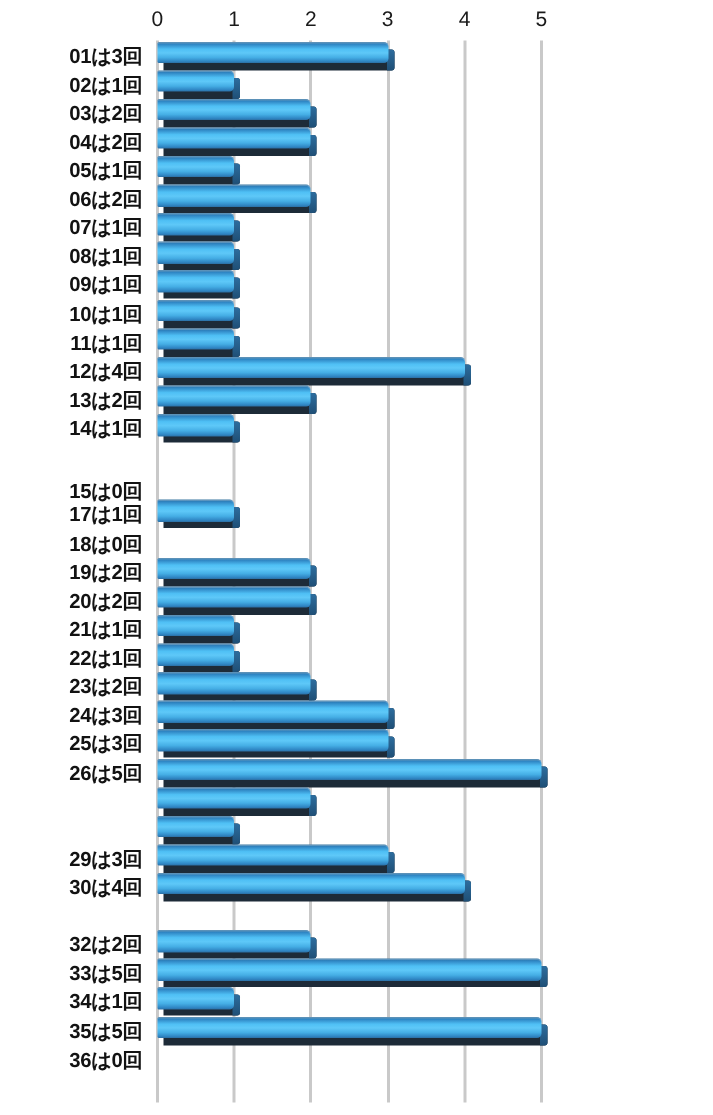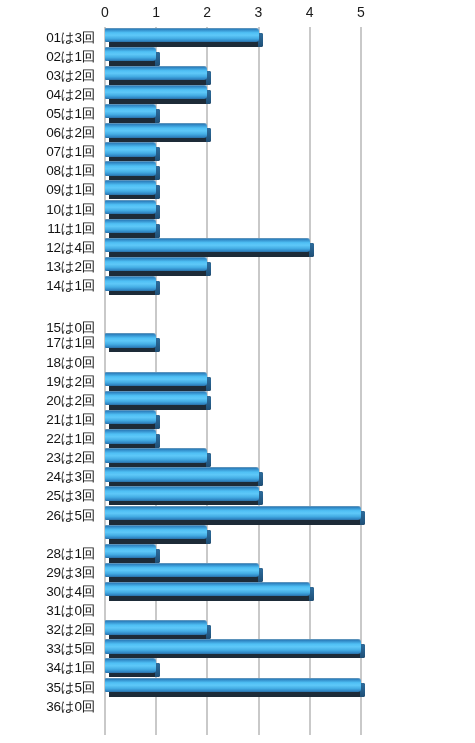--- a/index.html
+++ b/index.html
@@ -41,20 +41,21 @@
     letter-spacing: 0.3px;
   }
 
   
   #plot-area {
     position: absolute;
     left: 0;
     top: 27px;
     width: 473px;
     height: 712px;
+    font-weight: bold;
   }
 
   .gridline {
     position: absolute;
     top: 0;
     bottom: 4px;
     width: 2px;
     background: #c9c9c9;
   }
 
@@ -340,21 +341,20 @@
           </div>
         </div>
         <div class="row" style="top: 497.62px;">
           <div class="bar-wrap" style="left: 105px; width: 102.4px;">
             <div class="bar-shadow" style="width: 102.4px;"></div>
             <div class="bar-side" style="left: 101.4px;"></div>
             <div class="bar-face" style="width: 102.4px;"></div>
           </div>
         </div>
         <div class="row" style="top: 516.74px;">
-          <div class="row-label">28は1回</div>
           <div class="bar-wrap" style="left: 105px; width: 51.2px;">
             <div class="bar-shadow" style="width: 51.2px;"></div>
             <div class="bar-side" style="left: 50.2px;"></div>
             <div class="bar-face" style="width: 51.2px;"></div>
           </div>
         </div>
         <div class="row" style="top: 535.86px;">
           <div class="row-label">29は3回</div>
           <div class="bar-wrap" style="left: 105px; width: 153.6px;">
             <div class="bar-shadow" style="width: 153.6px;"></div>
@@ -363,23 +363,20 @@
           </div>
         </div>
         <div class="row" style="top: 554.98px;">
           <div class="row-label">30は4回</div>
           <div class="bar-wrap" style="left: 105px; width: 204.8px;">
             <div class="bar-shadow" style="width: 204.8px;"></div>
             <div class="bar-side" style="left: 203.8px;"></div>
             <div class="bar-face" style="width: 204.8px;"></div>
           </div>
         </div>
-        <div class="row" style="top: 574.1px;">
-          <div class="row-label">31は0回</div>
-        </div>
         <div class="row" style="top: 593.22px;">
           <div class="row-label">32は2回</div>
           <div class="bar-wrap" style="left: 105px; width: 102.4px;">
             <div class="bar-shadow" style="width: 102.4px;"></div>
             <div class="bar-side" style="left: 101.4px;"></div>
             <div class="bar-face" style="width: 102.4px;"></div>
           </div>
         </div>
         <div class="row" style="top: 612.34px;">
           <div class="row-label">33は5回</div>

